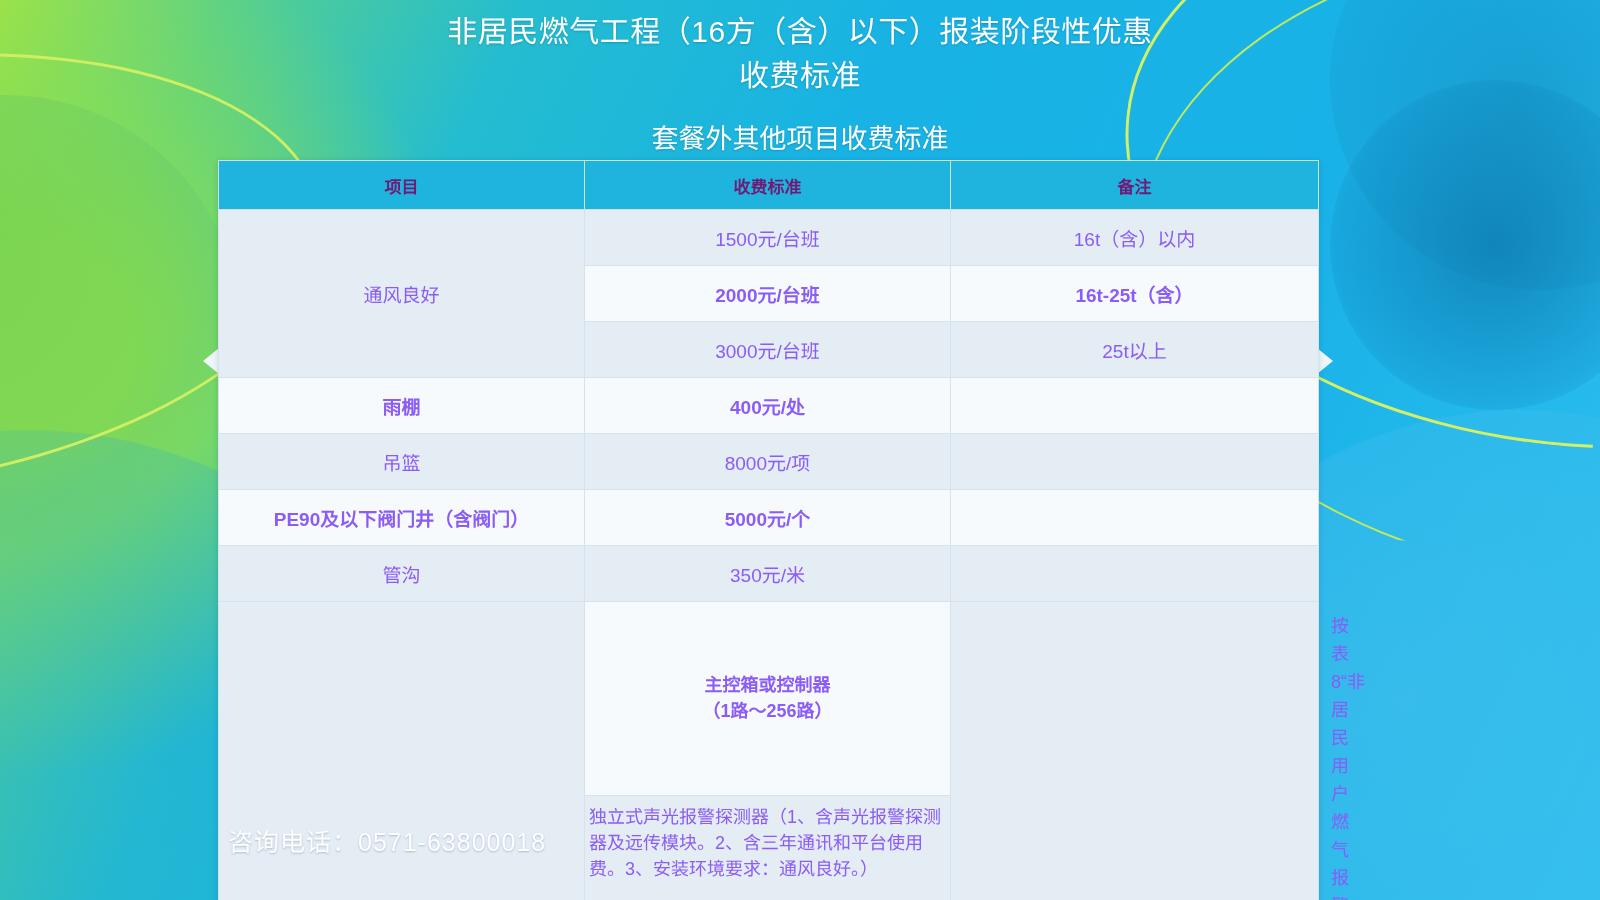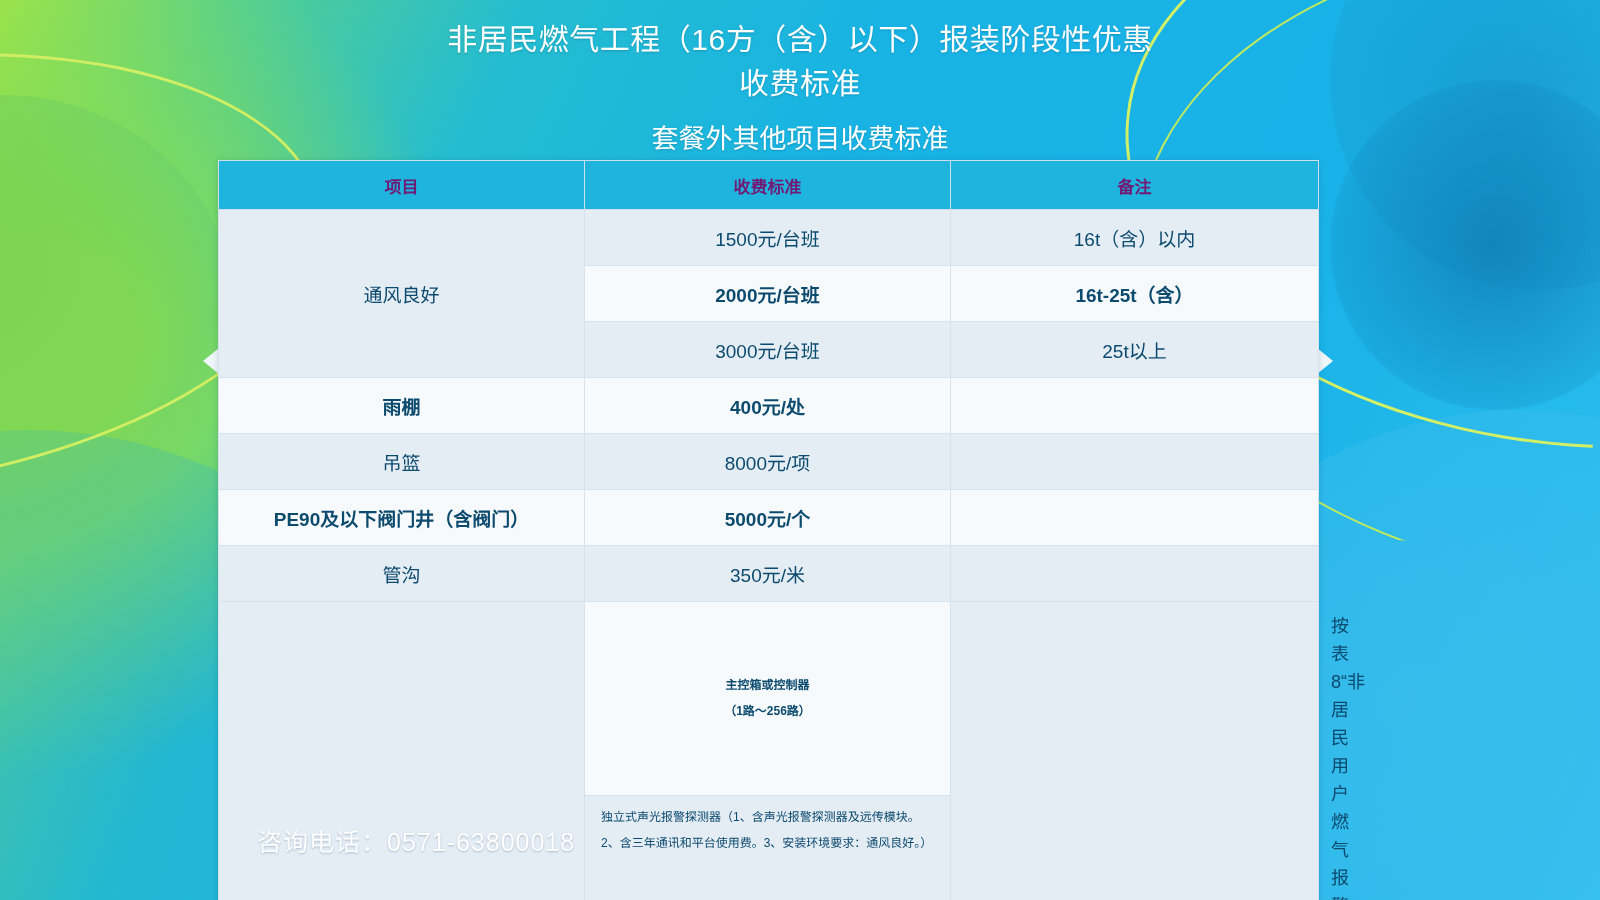--- a/index.html
+++ b/index.html
@@ -29,52 +29,52 @@
     background:radial-gradient(circle at 65% 30%, rgba(30,170,215,.35), rgba(30,170,215,0) 70%);}
   .curve{position:absolute;border:3px solid #d9f06a;border-radius:50%;background:transparent;}
   .curve-1{left:-560px;top:60px;width:880px;height:420px;border-color:#cfee63;
     clip-path:polygon(40% 0,100% 0,100% 100%,40% 100%);transform:rotate(-8deg);}
   .curve-2{right:-430px;top:-120px;width:900px;height:560px;border-color:#d3ef66;
     clip-path:polygon(0 0,55% 0,55% 100%,0 100%);transform:rotate(6deg);}
   .curve-3{right:-520px;top:-60px;width:980px;height:640px;border-color:#bfe95f;border-width:2px;
     clip-path:polygon(0 10%,48% 10%,48% 95%,0 95%);transform:rotate(3deg);}
 
   
-  .titles{position:absolute;left:0;right:0;top:18px;text-align:center;color:#fff;}
+  .titles{position:absolute;left:0;right:0;top:10px;text-align:center;color:#fff;}
   .title-main{font-size:30px;line-height:44px;letter-spacing:.5px;text-shadow:0 1px 2px rgba(0,60,90,.25);}
-  .title-sub{margin-top:16px;font-size:27px;line-height:34px;text-shadow:0 1px 2px rgba(0,60,90,.25);}
+  .title-sub{margin-top:24px;font-size:27px;line-height:34px;text-shadow:0 1px 2px rgba(0,60,90,.25);}
 
   
   .table-wrap{position:absolute;left:218px;top:160px;width:1100px;}
   table{border-collapse:collapse;width:1100px;table-layout:fixed;
         box-shadow:0 1px 6px rgba(0,50,80,.18);}
   col.c-item{width:366px;}
   col.c-price{width:366px;}
   col.c-note{width:368px;}
   th{background:#1fb4de;color:#701a75;font-size:17px;font-weight:bold;height:46px;
      border:1px solid #cfe0ea;}
-  td{border:1px solid #d6e3ec;font-size:19px;color:#0c4a6e;text-align:center;
-     background:#eef3f8;padding:6px 16px;}
+  td{border:1px solid #d6e3ec;font-size:19px;color:#8b5cf6;text-align:center;
+     background:#eef3f8;padding:6px 4px;}
   td.alt{background:#e4ecf4;}
   td.white{background:#f7fafc;font-weight:bold;}
   tr.h48 td{height:43px;}
   td.left{text-align:left;}
-  .sub-cell{font-size:12px;line-height:26px;margin-left:36px;}
+  .sub-cell{font-size:18px;line-height:26px;margin-left:36px;}
   .vlabel{font-size:17px;line-height:25px;}
   .note-cell{font-size:18px;line-height:28px;text-align:left;vertical-align:middle;padding:10px 12px;}
   .price-8{font-size:19px;}
 
   
   .arrow{position:absolute;width:0;height:0;}
   .arrow-l{left:203px;top:348px;border-top:13px solid transparent;border-bottom:13px solid transparent;border-right:16px solid #f0f7fa;}
   .arrow-r{left:1317px;top:348px;border-top:13px solid transparent;border-bottom:13px solid transparent;border-left:16px solid #f0f7fa;}
 
   
   .footer{position:absolute;left:228px;top:822px;color:#fff;font-size:25px;letter-spacing:1px;
-          text-shadow:0 1px 2px rgba(0,60,90,.25);margin-left:29px;}
+          text-shadow:0 1px 2px rgba(0,60,90,.25);}
 </style>
 </head>
 <body>
 
 <div class="bg">
   <div class="bg-base"></div>
   <div class="blob blob-a"></div>
   <div class="blob blob-b"></div>
   <div class="blob blob-c"></div>
   <div class="blob blob-d"></div>

